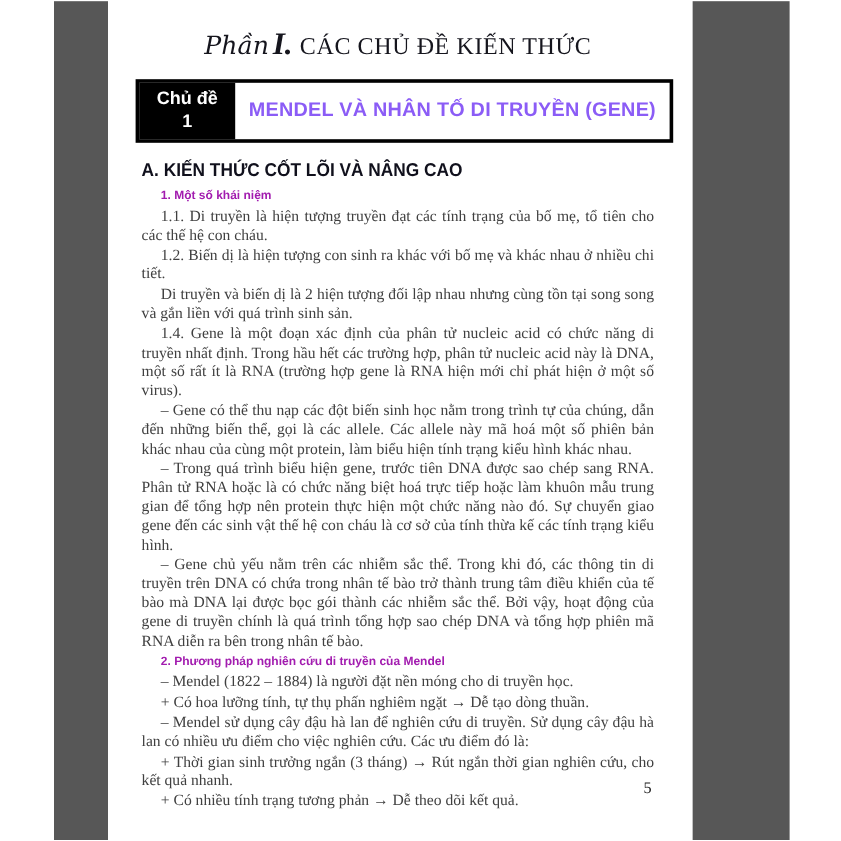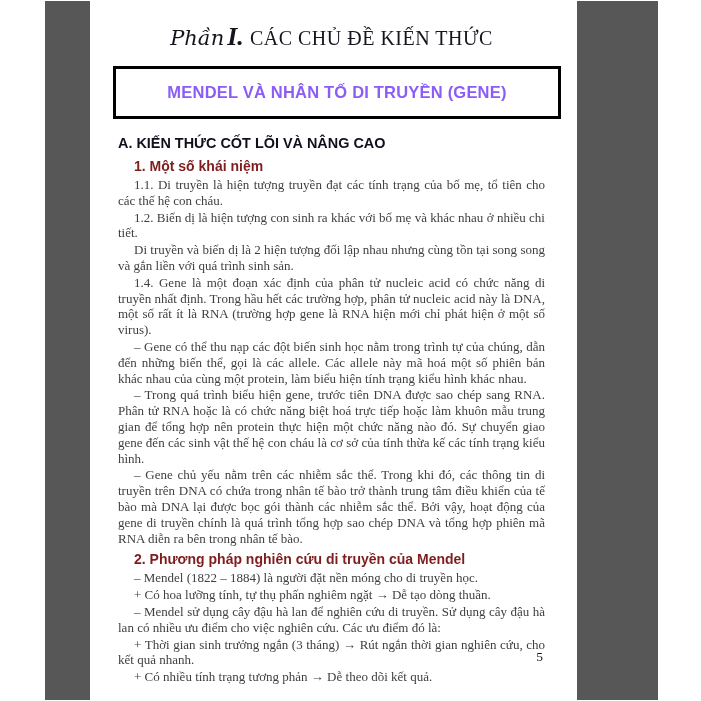--- a/index.html
+++ b/index.html
@@ -37,21 +37,21 @@
     font-family:"Liberation Sans",sans-serif;font-weight:bold;
     font-size:16.5px;letter-spacing:0.2px;color:#8b5cf6;
   }
   .section-heading{
     font-family:"Liberation Sans",sans-serif;font-weight:bold;
     font-size:15.5px;color:#10101c;margin:15px 0 6px 0;
     transform:scaleX(0.93);transform-origin:left center;white-space:nowrap;
   }
   .sub{
     font-family:"Liberation Sans",sans-serif;font-weight:bold;
-    font-size:14px;color:#7f1d1d;margin:5px 0 3px 16px;
+    font-size:10px;color:#a21caf;margin:5px 0 3px 16px;
   }
   .p{
     font-size:13px;line-height:15.8px;text-align:justify;
     text-indent:16px;margin:0 0 1px 0;color:#404040;
   }
   .page-number{
     position:absolute;right:34px;top:649px;font-size:13.5px;
     font-family:"Liberation Serif",serif;color:#141414;
   }
 </style>
@@ -62,20 +62,24 @@
 <div class="photo-strip right"></div>
 
 <div class="book-page">
 
   <div class="part-title">
     <span class="part-script">Phần</span><span class="part-numeral">I.</span>
     <span class="part-rest">CÁC CHỦ ĐỀ KIẾN THỨC</span>
   </div>
 
   <div class="topic-box">
+    <div class="topic-label">
+      <span>Chủ đề</span>
+      <span>1</span>
+    </div>
     <div class="topic-title">MENDEL VÀ NHÂN TỐ DI TRUYỀN (GENE)</div>
   </div>
 
   <div class="section-heading">A. KIẾN THỨC CỐT LÕI VÀ NÂNG CAO</div>
 
   <div id="content-flow">
       <div class="sub">1. Một số khái niệm</div>
       <div class="p">1.1. Di truyền là hiện tượng truyền đạt các tính trạng của bố mẹ, tổ tiên cho các thế hệ con cháu.</div>
       <div class="p">1.2. Biến dị là hiện tượng con sinh ra khác với bố mẹ và khác nhau ở nhiều chi tiết.</div>
       <div class="p">Di truyền và biến dị là 2 hiện tượng đối lập nhau nhưng cùng tồn tại song song và gắn liền với quá trình sinh sản.</div>

